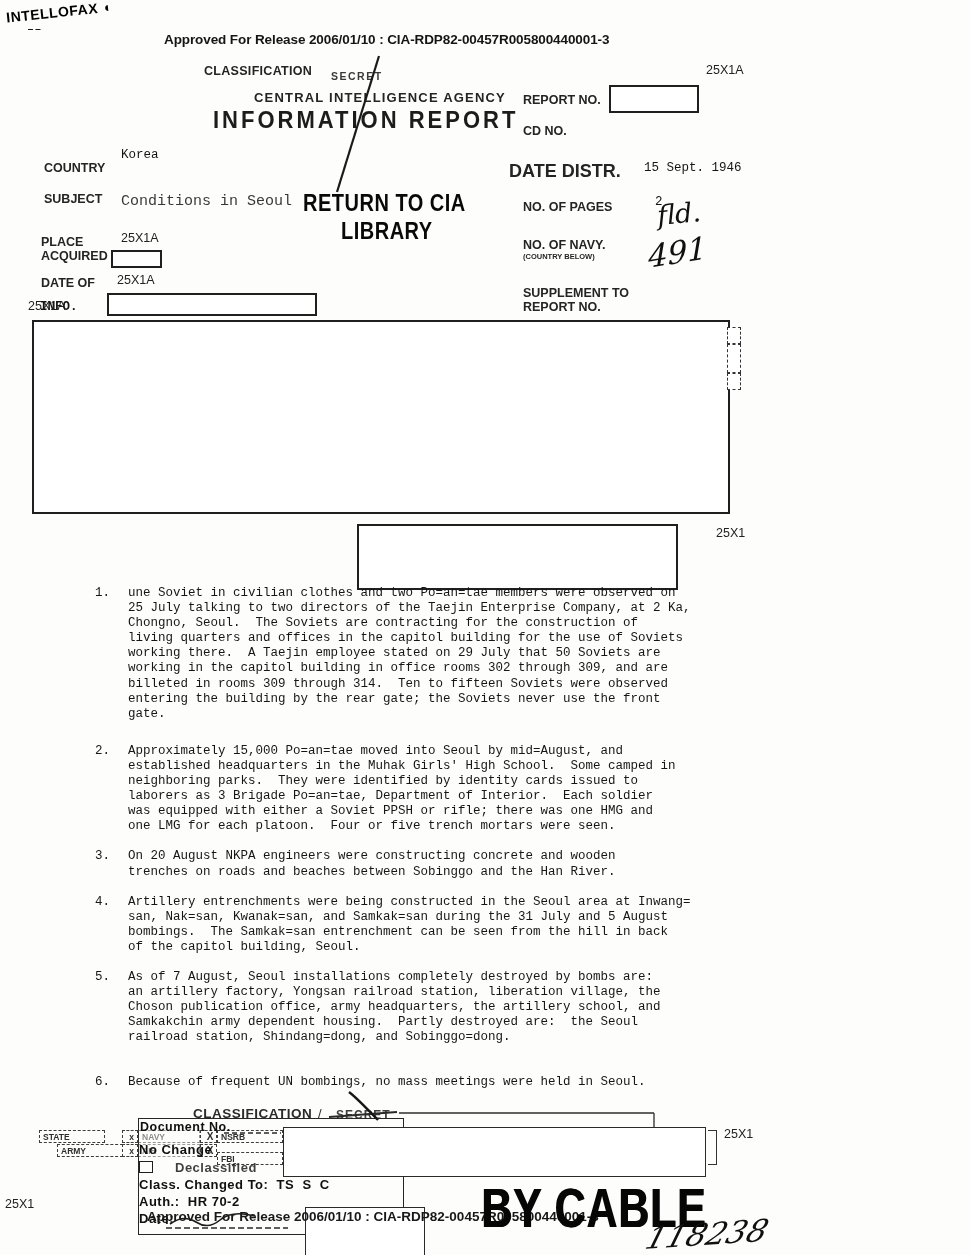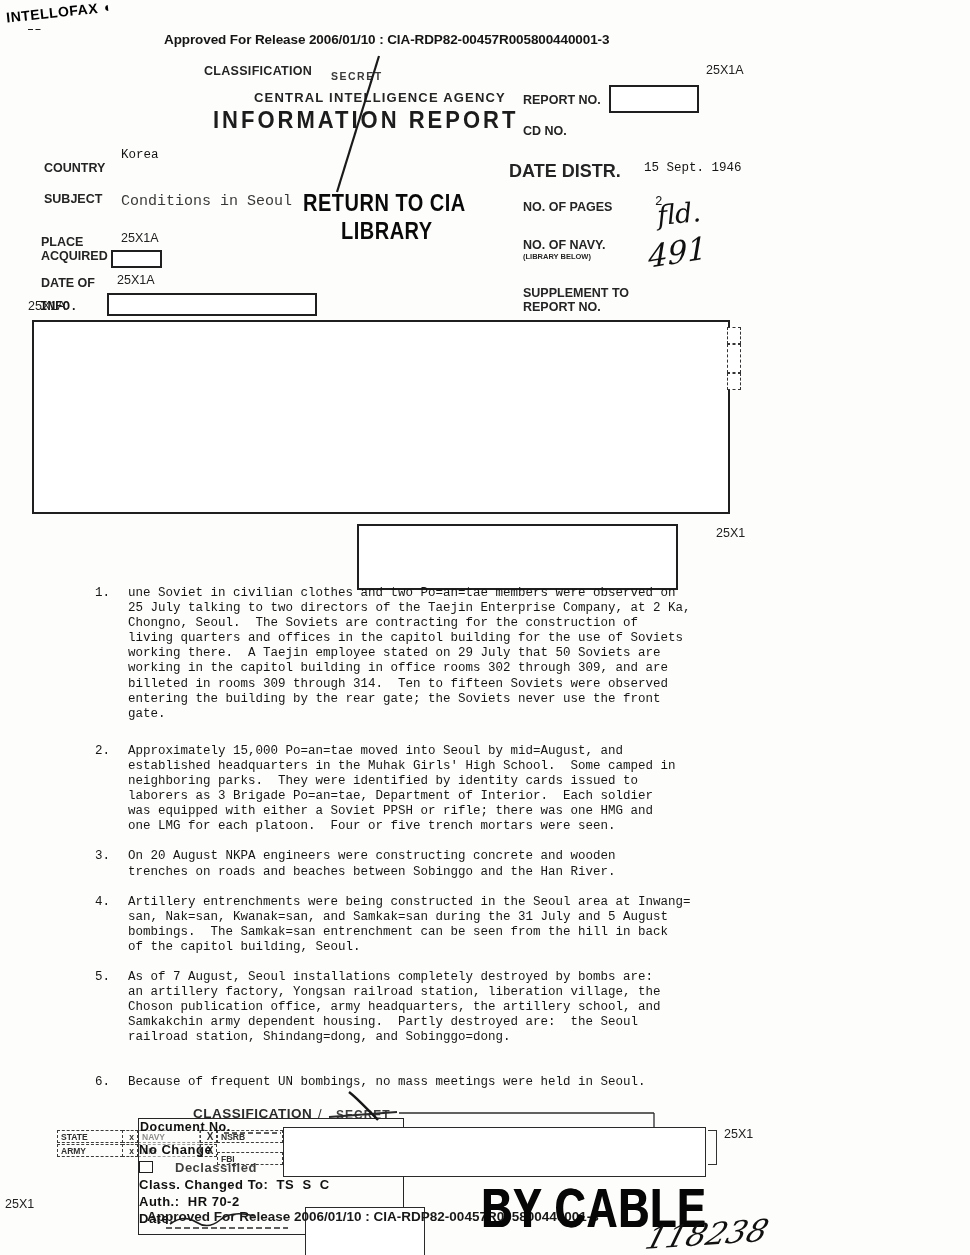--- a/index.html
+++ b/index.html
@@ -55,21 +55,21 @@
 
   <div class="abs" style="left:303px;top:192px;font-size:20px;font-weight:900;letter-spacing:.5px;transform:scaleY(1.2);color:#090909;">RETURN TO CIA</div>
   <div class="abs" style="left:341px;top:220px;font-size:20px;font-weight:900;letter-spacing:.5px;transform:scaleY(1.2);color:#090909;">LIBRARY</div>
 
   <div class="abs lbl" style="left:41px;top:235px;font-size:12.5px;">PLACE</div>
   <div class="abs lbl" style="left:41px;top:249px;font-size:12.5px;">ACQUIRED</div>
   <div class="abs" style="left:121px;top:231px;font-size:12.5px;color:#222;">25X1A</div>
   <div class="abs box" style="left:111px;top:250px;width:47px;height:14px;"></div>
 
   <div class="abs lbl" style="left:523px;top:238px;font-size:12.5px;">NO. OF NAVY.</div>
-  <div class="abs lbl" style="left:523px;top:252px;font-size:7.5px;">(LIBRARY BELOW)</div>
+  <div class="abs lbl" style="left:523px;top:252px;font-size:7.5px;">(COUNTRY BELOW)</div>
 
   <div class="abs hand" style="left:657px;top:198px;font-size:27px;transform:rotate(-5deg);">fld.</div>
   <div class="abs hand" style="left:648px;top:234px;font-size:31px;transform:rotate(-9deg) skewX(-8deg);">491</div>
 
   <div class="abs lbl" style="left:41px;top:276px;font-size:12.5px;">DATE OF</div>
   <div class="abs" style="left:117px;top:273px;font-size:12.5px;color:#222;">25X1A</div>
   <div class="abs" style="left:28px;top:299px;font-size:12.5px;color:#1d1d1d;z-index:2;">25X1A</div>
   <div class="abs mono" style="left:40px;top:300px;font-size:12.5px;font-weight:700;z-index:1;">INFO.</div>
   <div class="abs box" style="left:107px;top:293px;width:206px;height:19px;"></div>
 
@@ -131,21 +131,21 @@
       <span class="para-text">Because of frequent UN bombings, no mass meetings were held in Seoul.</span>
     </div>
   </div>
 
   <div class="abs lbl" style="left:193px;top:1106px;font-size:13.5px;letter-spacing:.5px;color:#2b2b2b;">CLASSIFICATION</div>
   <div class="abs" style="left:318px;top:1106px;font-size:13px;color:#2b2b2b;">/</div>
   <div class="abs" style="left:336px;top:1108px;font-size:12px;font-weight:700;letter-spacing:1px;color:#3d3d3d;">SECRET</div>
 
   <div class="abs" style="left:138px;top:1118px;width:266px;height:117px;border:1.5px solid #262626;box-sizing:border-box;"></div>
 
-  <div class="cell" style="left:57px;top:1130px;width:66px;height:13px;">STATE</div>
+  <div class="cell" style="left:39px;top:1130px;width:66px;height:13px;">STATE</div>
   <div class="cell" style="left:122px;top:1130px;width:16px;height:13px;justify-content:center;">x</div>
   <div class="cell" style="left:138px;top:1130px;width:62px;height:13px;opacity:.55;">NAVY</div>
   <div class="cell" style="left:200px;top:1130px;width:17px;height:13px;justify-content:center;font-size:10px;">X</div>
   <div class="cell" style="left:217px;top:1130px;width:66px;height:13px;">NSRB</div>
   <div class="cell" style="left:57px;top:1144px;width:66px;height:13px;">ARMY</div>
   <div class="cell" style="left:122px;top:1144px;width:16px;height:13px;justify-content:center;">x</div>
   <div class="cell" style="left:138px;top:1144px;width:62px;height:13px;opacity:.5;">AIR</div>
   <div class="cell" style="left:200px;top:1144px;width:17px;height:13px;justify-content:center;font-size:10px;">X</div>
   <div class="cell" style="left:217px;top:1144px;width:66px;height:13px;margin-top:8px;">FBI</div>
 

